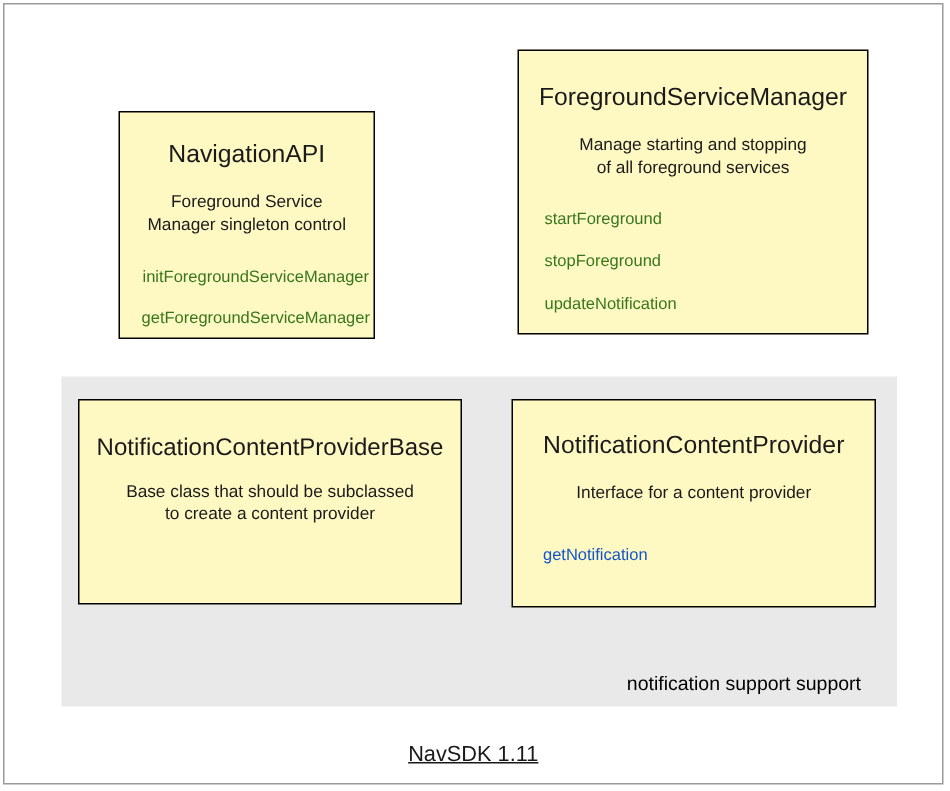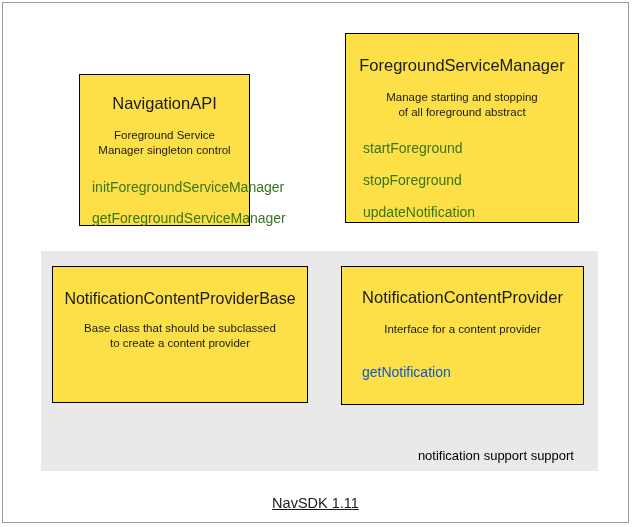--- a/index.html
+++ b/index.html
@@ -38,42 +38,42 @@
   .group-label {
     position: absolute;
     right: 24px;
     bottom: 8px;
     font-size: 13px;
     color: #000000;
     white-space: nowrap;
   }
   .class-box {
     position: absolute;
-    background: #fde047;
+    background: #fef9c3;
     border: 1.5px solid #000000;
     box-sizing: border-box;
     text-align: center;
   }
   .class-title {
     font-size: 16.5px;
     color: #1a1a1a;
     font-weight: 400;
     line-height: 1.2;
     white-space: nowrap;
   }
   .class-desc {
     font-size: 11.5px;
     color: #1a1a1a;
     line-height: 1.32;
   }
   .members {
     text-align: left;
   }
   .member {
-    font-size: 14px;
+    font-size: 11px;
     line-height: 1.2;
     white-space: nowrap;
   }
   .m-green { color: #38761d; }
   .m-red   { color: #cc0000; }
   .m-blue  { color: #1155cc; }
   .m-note  { color: #6f6f6f; }
 
   
   #box-navigation-api {
@@ -142,21 +142,21 @@
         <div class="member">
           <span class="m-green">getForegroundServiceManager</span><span class="m-note"></span>
         </div>
       </div>
     </div>
 
     <div class="class-box" id="box-foreground-service-manager">
       <div class="class-title">ForegroundServiceManager</div>
       <div class="class-desc">
         <div>Manage starting and stopping</div>
-        <div>of all foreground abstract</div>
+        <div>of all foreground services</div>
       </div>
       <div class="members">
         <div class="member">
           <span class="m-green">startForeground</span><span class="m-note"></span>
         </div>
         <div class="member">
           <span class="m-green">stopForeground</span><span class="m-note"></span>
         </div>
         <div class="member">
           <span class="m-green">updateNotification</span><span class="m-note"></span>

